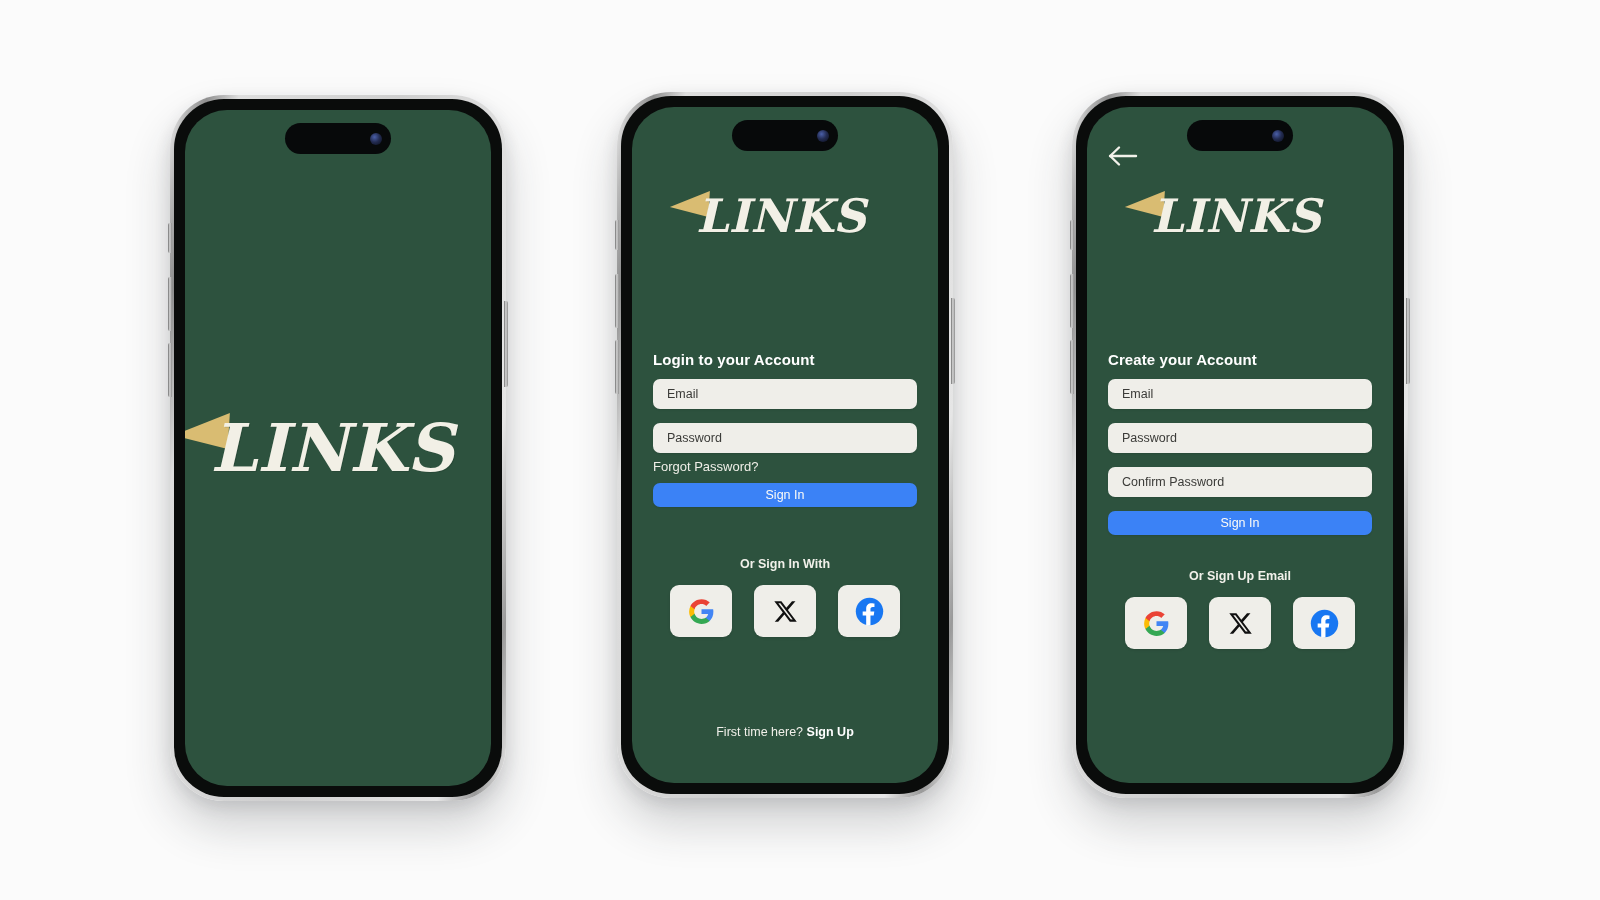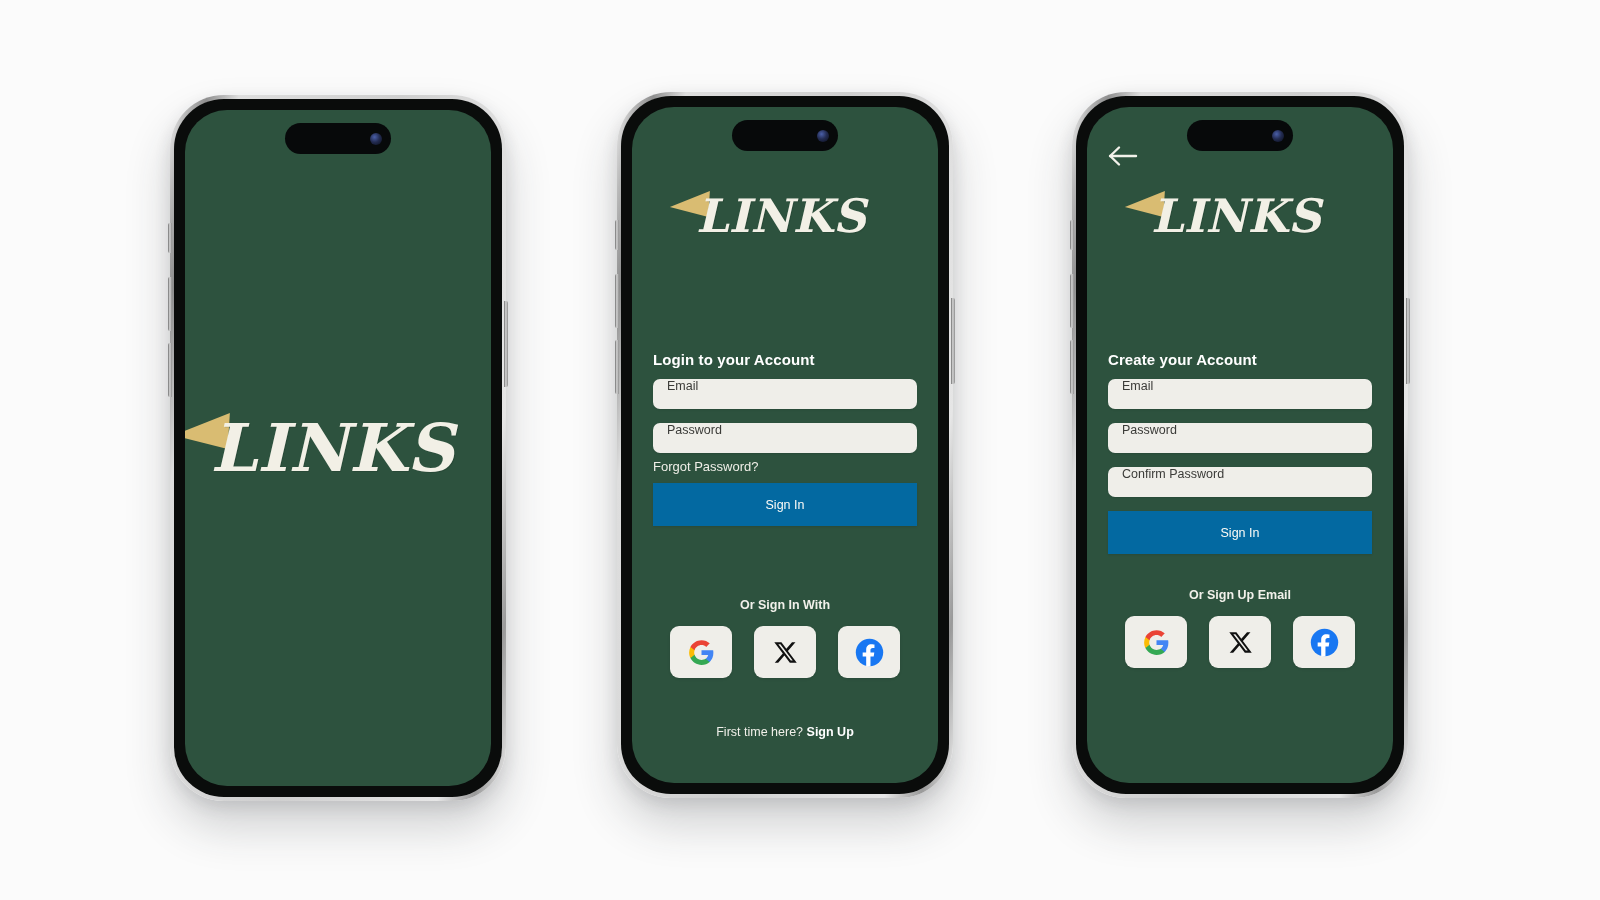--- a/index.html
+++ b/index.html
@@ -167,61 +167,62 @@
     letter-spacing: 0.1px;
     margin-top: 112px;
     margin-bottom: 11px;
   }
 
   .field {
     height: 30px;
     background: #efeee9;
     border-radius: 7px;
     display: flex;
+    align-items: center;
     padding: 0 14px;
     box-sizing: border-box;
     margin-bottom: 14px;
     cursor: text;
     box-shadow: 0 1px 2px rgba(0,0,0,0.10);
   }
   .field-text {
     color: #3b3b38;
     font-size: 12.5px;
   }
 
   .forgot {
     color: #f0efe8;
     font-size: 13px;
     margin-top: -8px;
     margin-bottom: 9px;
     cursor: pointer;
   }
 
   .primary-btn {
-    height: 43px;
-    background: #0369a1;
-    border-radius: 0;
+    height: 24px;
+    background: #3b82f6;
+    border-radius: 7px;
     display: flex;
     align-items: center;
     justify-content: center;
     color: #fdfcf7;
     font-size: 12.5px;
     cursor: pointer;
     border: none;
     font-family: inherit;
     box-shadow: 0 1px 2px rgba(0,0,0,0.10);
   }
 
   .divider-text {
     text-align: center;
     color: #f1f0ea;
     font-size: 12.5px;
     font-weight: 600;
   }
-  .phone-2 .divider-text { margin-top: 72px; }
+  .phone-2 .divider-text { margin-top: 50px; }
   .phone-3 .divider-text { margin-top: 34px; }
 
   .social-row {
     display: flex;
     justify-content: center;
     gap: 22px;
     margin-top: 14px;
   }
   .social-btn {
     width: 62px;

